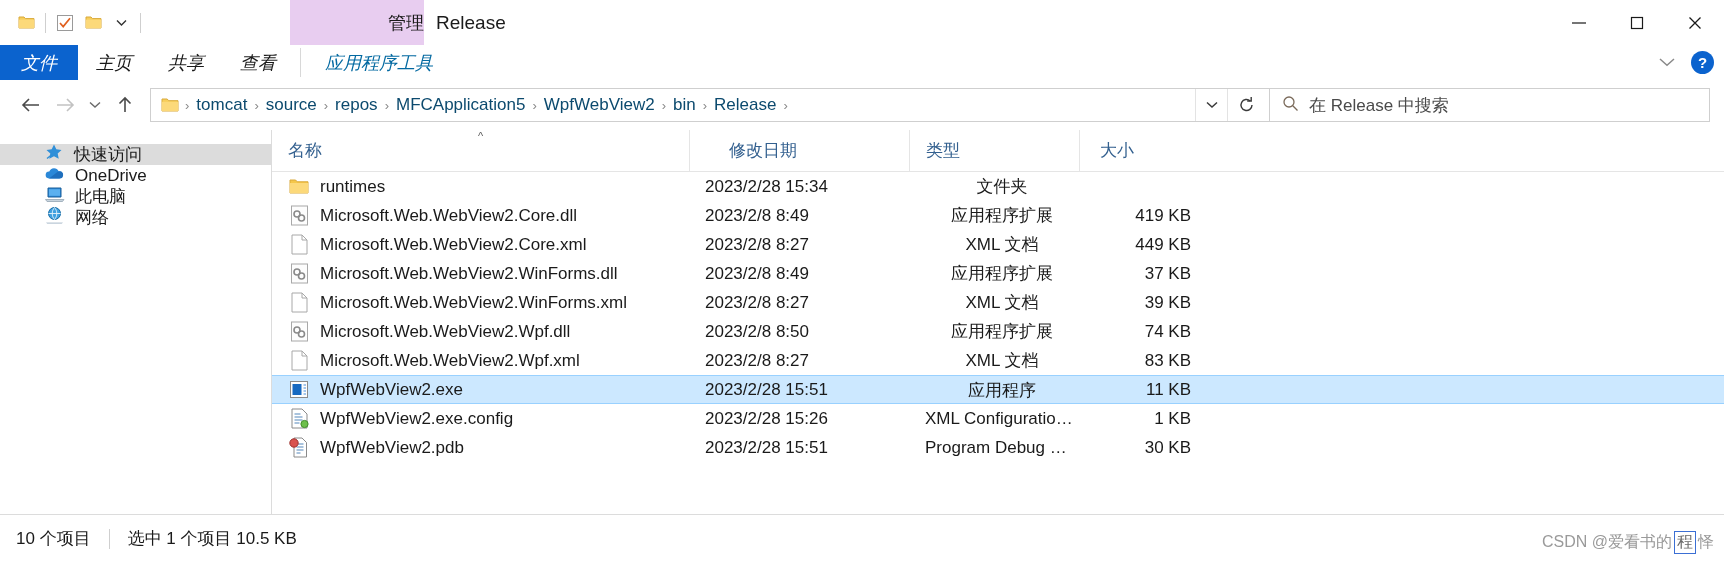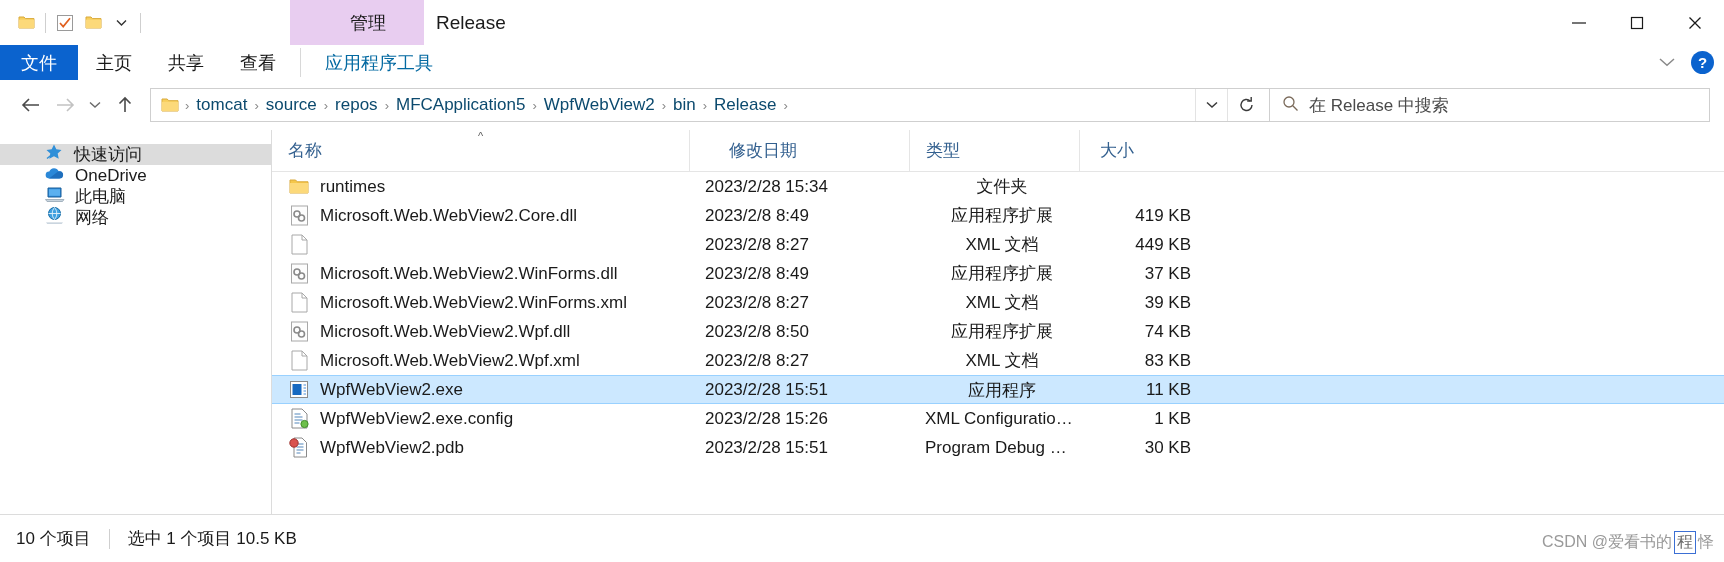--- a/index.html
+++ b/index.html
@@ -18,39 +18,39 @@
     background: #ffffff;
     display: flex; align-items: center;
   }
   .qat { display: flex; align-items: center; padding-left: 12px; gap: 0px; height: 45px; }
   .qat-btn {
     width: 28px; height: 30px; display: flex; align-items: center; justify-content: center;
   }
   .qat-sep { width: 1px; height: 20px; background: #cfcfcf; margin: 0 5px; }
   .ribbon-context {
     position: absolute; left: 290px; top: 0; width: 134px; height: 45px;
-    background: #e8cdf0; display: flex; align-items: center; justify-content: center; padding-left: 22px;
+    background: #e8cdf0; display: flex; align-items: center; justify-content: flex-end; padding-left: 22px;
   }
   .ribbon-context span { font-size: 18px; color: #1a1a1a; }
   .win-title {
     position: absolute; left: 436px; top: 0; height: 45px; display: flex; align-items: center;
     font-size: 19px; color: #1a1a1a;
   }
   .wincontrols { position: absolute; right: 0; top: 0; height: 45px; display: flex; }
   .wc { width: 58px; height: 45px; display: flex; align-items: center; justify-content: center; }
   .wc svg { display: block; }
 
   
   .ribbon-tabs {
     position: relative; height: 35px; width: 100%;
     display: flex; align-items: stretch; background: #ffffff;
   }
   .tab {
     display: flex; align-items: center; justify-content: center;
-    font-size: 18px; color: #1a1a1a; padding: 0 18px; height: 35px;
+    font-size: 18px; color: #1a1a1a; padding: 0 18px; height: 35px; font-style: italic;
   }
   .tab.file { background: #0b63ce; color: #ffffff; width: 78px; padding: 0; }
   .tab-divider { width: 1px; background: #d8d8d8; margin: 3px 6px; }
   .tab.ctx { color: #0369a1; }
   .ribbon-right { position: absolute; right: 10px; top: 0; height: 35px; display: flex; align-items: center; gap: 14px; }
   .help-circle {
     width: 23px; height: 23px; border-radius: 50%; background: #0b63ce;
     color: #fff; font-size: 15px; font-weight: bold;
     display: flex; align-items: center; justify-content: center;
   }
@@ -363,20 +363,21 @@
             <div class="cell cell-size">419 KB</div>
           </div>
           <div class="row">
             <div class="cell cell-name">
               <span class="ficon">
                 <svg width="19" height="21" viewBox="0 0 19 21">
                   <path d="M2 1h10l5 5v14H2z" fill="#ffffff" stroke="#a8a8a8"></path>
                   <path d="M12 1v5h5" fill="none" stroke="#a8a8a8"></path>
                 </svg>
               </span>
+              <span>Microsoft.Web.WebView2.Core.xml</span>
             </div>
             <div class="cell cell-date">2023/2/8 8:27</div>
             <div class="cell cell-type">XML 文档</div>
             <div class="cell cell-size">449 KB</div>
           </div>
           <div class="row">
             <div class="cell cell-name">
               <span class="ficon">
                 <svg width="19" height="21" viewBox="0 0 19 21">
                   <rect x="1.5" y="1" width="16" height="19" fill="#fdfdfd" stroke="#a8a8a8"></rect>

